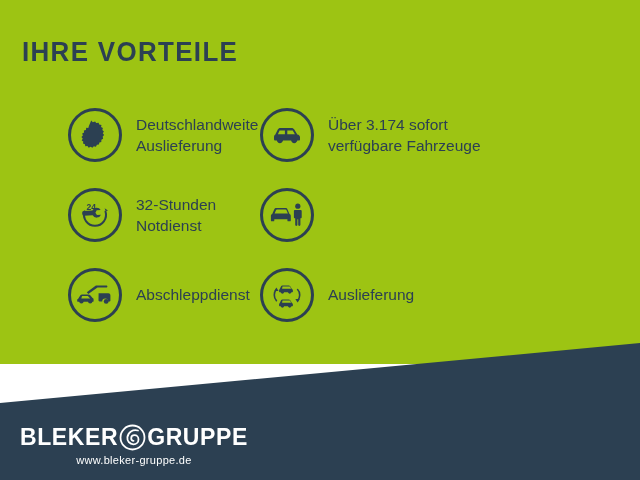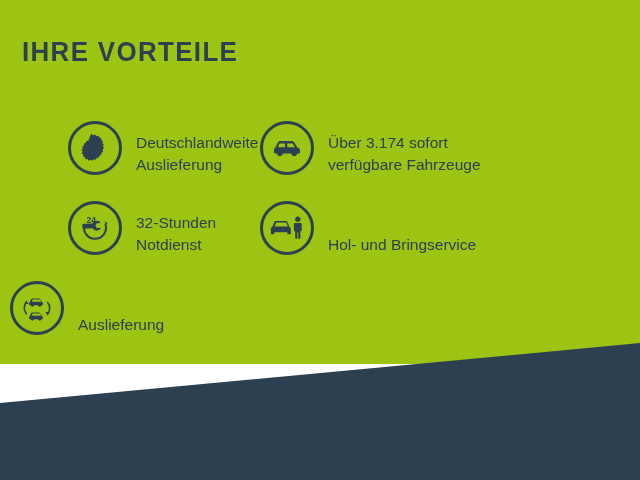--- a/index.html
+++ b/index.html
@@ -36,21 +36,21 @@
     left:0; top:95px;
     width:640px;
   }
   .benefit-row {
     display:flex;
     width:640px;
     height:80px;
   }
   .benefit {
     display:flex;
-    align-items:flex-end;
+    align-items:center;
   }
   .col-left  { width:250px; padding-left:68px; }
   .col-right { width:320px; padding-left:10px; }
   .icon-circle {
     flex:0 0 auto;
     width:54px; height:54px;
     border-radius:50%;
     border:3px solid #2c4052;
     display:flex;
     align-items:center;
@@ -151,26 +151,41 @@
           <svg width="36" height="28" viewBox="0 0 36 28" aria-hidden="true">
 
             <path fill="#2c4052" d="M3.2 13.1l2-4.6c.4-.9 1.2-1.4 2.1-1.4h9.1c.9 0 1.8.5 2.1 1.4l2 4.6c.8.3 1.3 1 1.3 1.9v4.4c0 .5-.4.9-.9.9h-1.6c-.5 0-.9-.4-.9-.9v-1.1H5.3v1.1c0 .5-.4.9-.9.9H2.8c-.5 0-.9-.4-.9-.9V15c0-.9.5-1.6 1.3-1.9zm2.4-.6h13.3l-1.5-3.4c-.2-.4-.5-.6-.9-.6H8c-.4 0-.8.2-.9.6z"></path>
             <circle fill="#2c4052" cx="6.1" cy="15.6" r="1.5"></circle>
             <circle fill="#2c4052" cx="18.4" cy="15.6" r="1.5"></circle>
 
             <circle fill="#2c4052" cx="28.8" cy="5.2" r="2.6"></circle>
             <path fill="#2c4052" d="M26.1 9h5.5c.6 0 1.1.5 1.1 1.1v6.1c0 .6-.4 1-1 1h-.3v6.6c0 .6-.5 1.1-1.1 1.1s-1.1-.5-1.1-1.1v-5.6h-.8v5.6c0 .6-.5 1.1-1.1 1.1s-1.1-.5-1.1-1.1v-6.6h-.3c-.6 0-1-.4-1-1V10c0-.6.5-1 1.2-1z"></path>
           </svg>
         </span>
-        <span class="benefit-label">Hol- und Bringservice</span>
       </div>
     </div>
 
     <div class="benefit-row">
 
+      <div class="benefit col-left">
+        <span class="icon-circle">
+          <svg width="38" height="26" viewBox="0 0 38 26" aria-hidden="true">
+
+            <path fill="#2c4052" d="M20.5 3.4h9.8c.6 0 1.1.5 1.1 1.1s-.5 1.1-1.1 1.1h-8.8L12.3 12l-1.5-1.8 9.1-6.6c.2-.1.4-.2.6-.2z"></path>
+
+            <path fill="#2c4052" d="M2 16.9l2.4-3.6c.4-.6 1-.9 1.7-.9h6.3c.6 0 1.2.2 1.6.7l2.6 2.9c.6.2 1 .8 1 1.5v1.4c0 .5-.4.9-.9.9H2.1c-.5 0-.9-.4-.9-.9v-1.3c0-.3.3-.6.8-.7zm3.3-.4h8.9l-1.9-2.1c-.2-.2-.4-.3-.7-.3H6.5c-.2 0-.4.1-.6.3z"></path>
+            <circle fill="#2c4052" cx="5.4" cy="19.2" r="2.2"></circle>
+            <circle fill="#2c4052" cx="14.2" cy="19.2" r="2.2"></circle>
+
+            <path fill="#2c4052" d="M22.6 11.2h9.8c1.1 0 2 .9 2 2v5.2c0 .6-.5 1.1-1.1 1.1h-1.1a3 3 0 0 0-6 0h-2.5c-.7 0-1.2-.6-1.2-1.2z"></path>
+            <circle fill="#2c4052" cx="30.2" cy="19.4" r="2.4"></circle>
+          </svg>
+        </span>
+        <span class="benefit-label">Abschleppdienst</span>
+      </div>
 
       <div class="benefit col-right">
         <span class="icon-circle">
           <svg width="36" height="36" viewBox="0 0 36 36" aria-hidden="true">
 
             <g transform="translate(9.5,6) scale(0.56)">
               <path fill="#2c4052" d="M2 11l2.6-5.2C5 4.9 5.9 4.3 6.9 4.3h11.4c1.1 0 2.1.6 2.7 1.5l2.9 5.1c1.1.3 1.8 1.1 1.8 2.1v2.4c0 .6-.5 1.1-1.1 1.1H2.1c-.6 0-1.1-.5-1.1-1.1V13c0-1 .4-1.7 1-2zm4.4-.9h16.1l-1.8-3.2c-.2-.4-.6-.6-1-.6H8c-.4 0-.8.2-1 .6z"></path>
               <circle fill="#2c4052" cx="7" cy="16.4" r="2.6"></circle>
               <circle fill="#2c4052" cx="20" cy="16.4" r="2.6"></circle>
             </g>
@@ -187,14 +202,25 @@
             <path fill="none" stroke="#2c4052" stroke-width="1.6" stroke-linecap="round" d="M28.6 12.5c2.8 2.7 2.8 8.3 0 11.1"></path>
             <path fill="#2c4052" d="M28.6 25.4l-2.2-3.4h4.4z"></path>
           </svg>
         </span>
         <span class="benefit-label">Auslieferung</span>
       </div>
     </div>
 
   </div>
 
+  <div id="logo-block">
+    <div id="logo-main">
+      <span class="logo-word">BLEKER</span>
+      <svg id="logo-mark" width="27" height="27" viewBox="0 0 27 27" aria-hidden="true">
+        <circle cx="13.5" cy="13.5" r="12" fill="none" stroke="#ffffff" stroke-width="1.8"></circle>
+        <path fill="none" stroke="#ffffff" stroke-width="1.8" stroke-linecap="round" d="M19 6.5c-5.2-1.4-10 1.6-10.6 6.6-.5 4 2.3 7.2 6 7.2 3 0 5.1-2.2 5.1-4.9 0-2.4-1.8-4.2-4-4.2-1.9 0-3.3 1.4-3.3 3.1 0 1.4 1 2.5 2.3 2.5"></path>
+      </svg>
+      <span class="logo-word">GRUPPE</span>
+    </div>
+    <div id="logo-url">www.bleker-gruppe.de</div>
+  </div>
 
 </div>
 
 </body></html>

